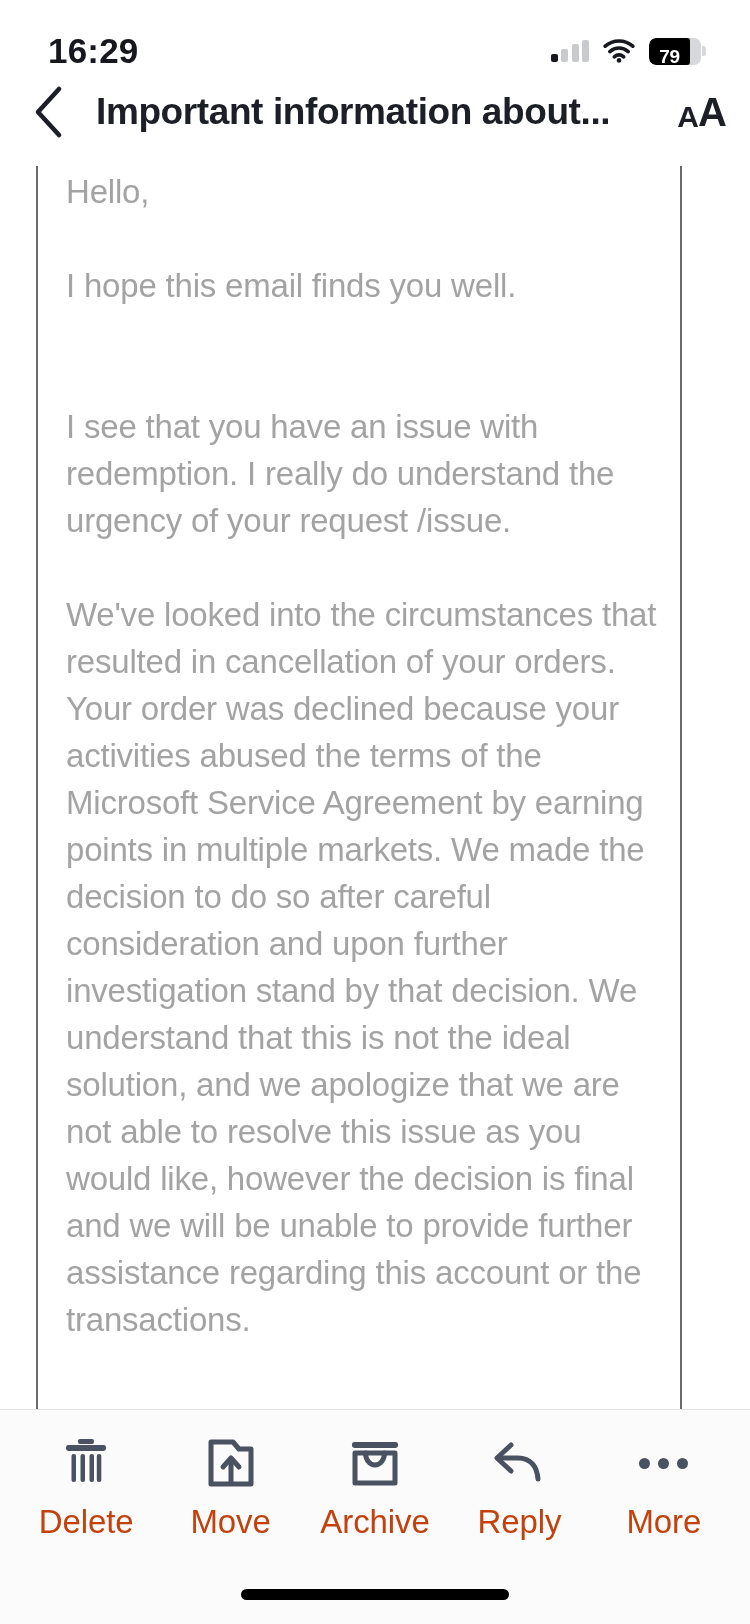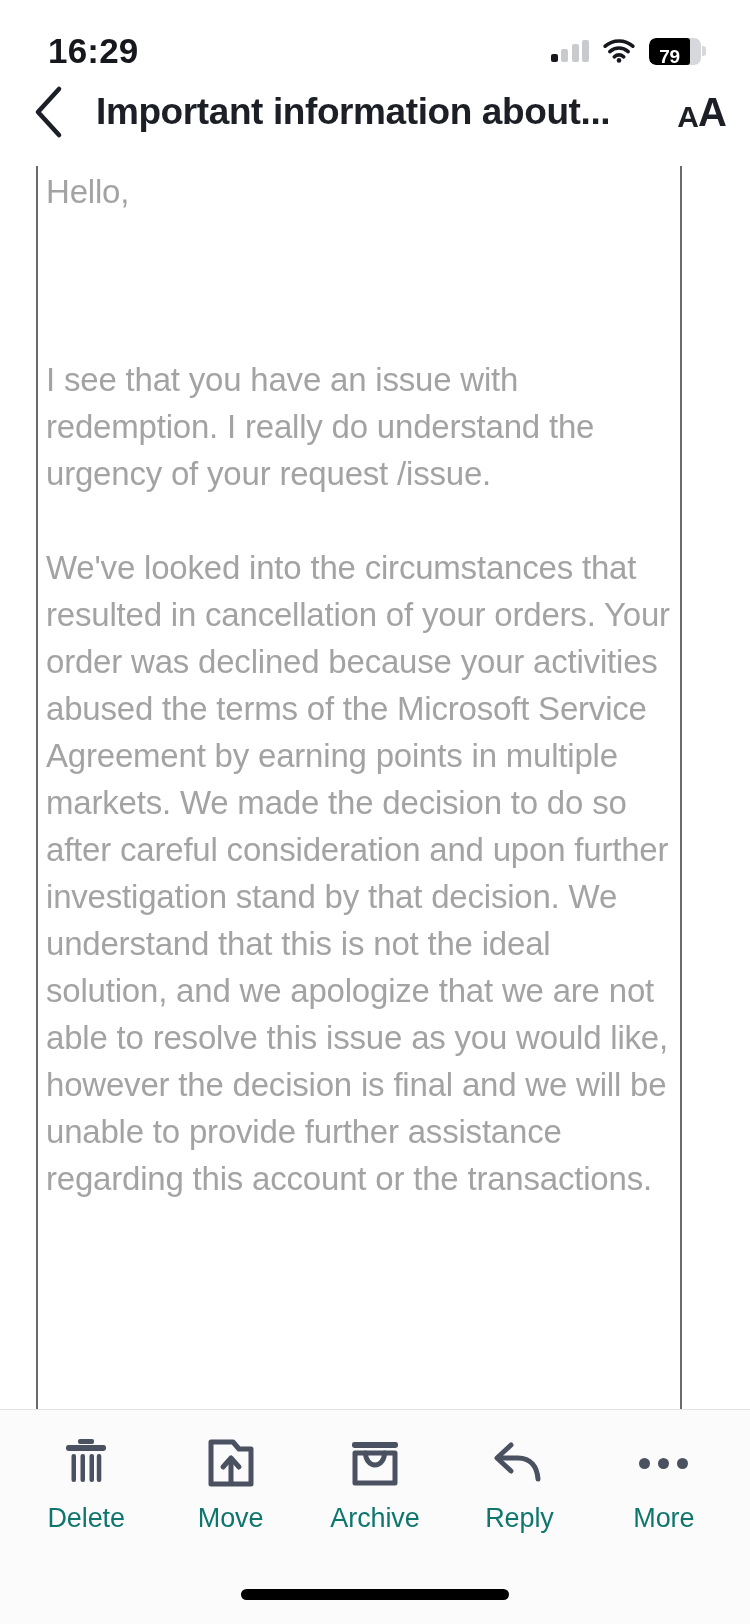--- a/index.html
+++ b/index.html
@@ -144,20 +144,21 @@
     position:relative;
     margin-left:36px;
     margin-right:68px;
     border-left:2px solid #6b6b6b;
     border-right:2px solid #6b6b6b;
     padding:0;
     min-height:1243px;
   }
   .quote-inner {
     padding:2px 10px 0 8px;
+    margin-left:20px;
   }
   .msg-p {
     font-size:33px;
     line-height:47px;
     color:#a3a3a3;
     letter-spacing:-0.2px;
     margin:0;
     word-spacing:0px;
   }
   .msg-gap { height:47px; }
@@ -186,22 +187,22 @@
     cursor:pointer;
   }
   .tb-icon {
     height:54px;
     display:flex;
     align-items:center;
     justify-content:center;
     color:#4a5160;
   }
   .tb-label {
-    font-size:27px;
-    color:#0f766e;
+    font-size:33px;
+    color:#c2410c;
     letter-spacing:-0.1px;
   }
   .dots { display:flex; gap:8px; align-items:center; }
   .dots span {
     width:11px; height:11px;
     border-radius:50%;
     background:#4a5160;
     display:block;
   }
 
@@ -272,20 +273,21 @@
 
   </div>
 
   <div class="body-scroll">
     <div class="quote-block">
       <div class="quote-inner">
 
         <p class="msg-p">Hello,</p>
         <div class="msg-gap"></div>
 
+        <p class="msg-p">I hope this email finds you well.</p>
         <div class="msg-gap"></div>
 
         <div class="msg-gap"></div>
 
         <p class="msg-p">I see that you have an issue with redemption. I really do understand the urgency of your request /issue.</p>
         <div class="msg-gap"></div>
 
         <p class="msg-p">We've looked into the circumstances that resulted in cancellation of your orders. Your order was declined because your activities abused the terms of the Microsoft Service Agreement by earning points in multiple markets. We made the decision to do so after careful consideration and upon further investigation stand by that decision. We understand that this is not the ideal solution, and we apologize that we are not able to resolve this issue as you would like, however the decision is final and we will be unable to provide further assistance regarding this account or the transactions.</p>
 
       </div>

